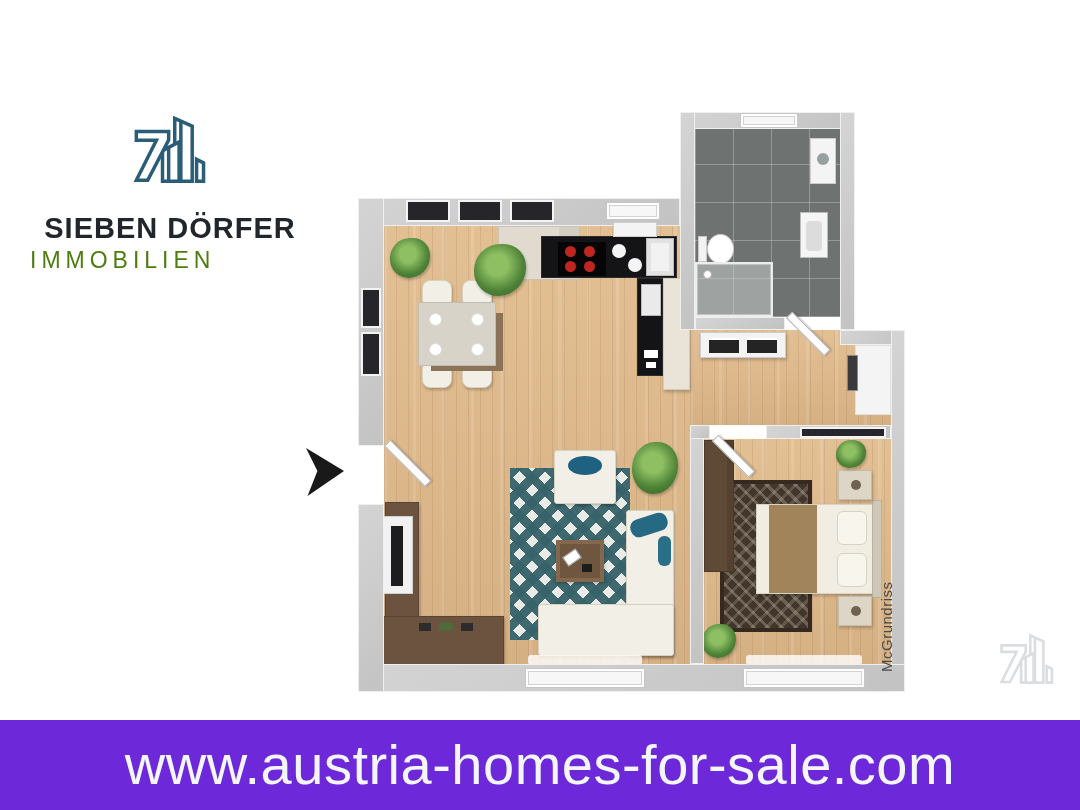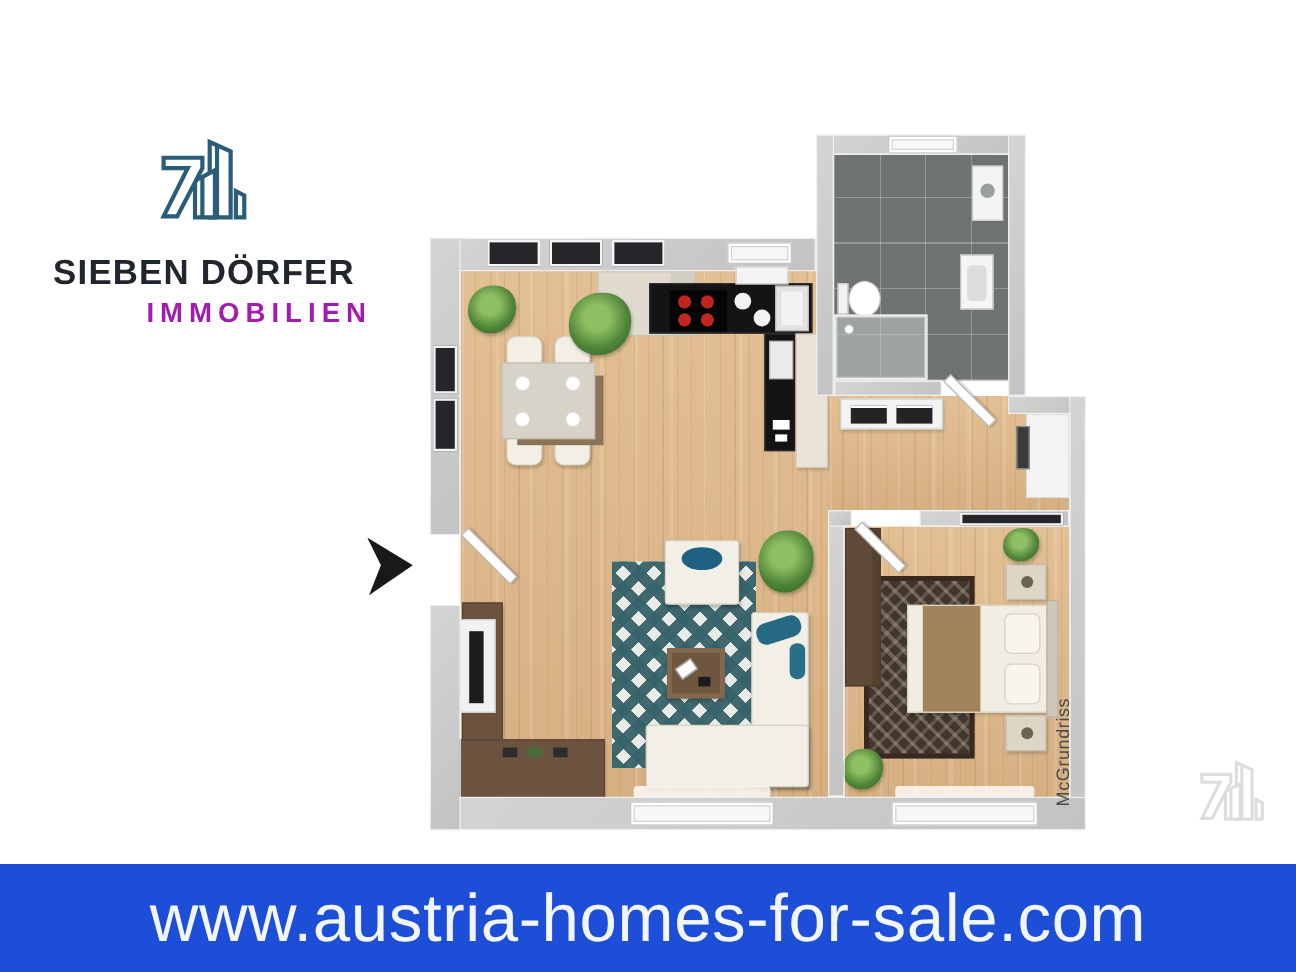--- a/index.html
+++ b/index.html
@@ -4,22 +4,22 @@
 <style>
   html,body{margin:0;padding:0;}
   body{width:1080px;height:810px;position:relative;background:#ffffff;overflow:hidden;
        font-family:"Liberation Sans",sans-serif;}
   .abs{position:absolute;box-sizing:border-box;}
 
   
   .logo-block{left:30px;top:104px;width:280px;height:180px;}
   .logo-name{left:30px;top:212px;width:280px;text-align:center;font-size:29px;font-weight:700;
              letter-spacing:1px;color:#20262c;}
-  .logo-sub{left:30px;top:247px;width:280px;text-align:right;font-size:23px;font-weight:700;
-            letter-spacing:5px;color:#a21caf;}
+  .logo-sub{left:30px;top:247px;width:280px;text-align:left;font-size:23px;font-weight:400;
+            letter-spacing:5px;color:#4d7c0f;}
 
   
   #plan{left:358px;top:112px;width:547px;height:580px;}
 
   .wall{background:linear-gradient(135deg,#d4d4d4,#c3c3c3);border:1px solid #efefef;z-index:30;}
   .wood{background-color:#ddba8e;
         background-image:
           repeating-linear-gradient(90deg,rgba(120,80,40,.12) 0 1px,rgba(0,0,0,0) 1px 12px),
           repeating-linear-gradient(90deg,rgba(255,255,255,.12) 0 3px,rgba(0,0,0,0) 3px 29px),
           linear-gradient(180deg,#e3c094,#d5b083);
@@ -49,21 +49,21 @@
               repeating-linear-gradient(45deg,rgba(214,198,177,.30) 0 3px,transparent 3px 10px),
               repeating-linear-gradient(135deg,rgba(214,198,177,.22) 0 3px,transparent 3px 10px);
             z-index:5;}
   .counter{background:#141416;border:1px solid #2c2c2e;z-index:11;}
 
   
   .arrow{left:306px;top:446px;width:38px;height:50px;background:#191919;
          clip-path:polygon(0 4%,100% 50%,4% 100%,30% 50%);z-index:50;}
   .watermark{left:878px;top:576px;height:96px;writing-mode:vertical-rl;transform:rotate(180deg);
              font-size:15px;color:#4a4a4a;letter-spacing:.5px;z-index:50;}
-  .banner{left:0;top:720px;width:1080px;height:90px;background:#1d4ed8;z-index:60;}
+  .banner{left:0;top:720px;width:1080px;height:90px;background:#6d28d9;z-index:60;}
   .banner-text{width:100%;text-align:center;line-height:90px;font-size:56px;font-weight:400;
                color:#f3f6f9;letter-spacing:0.5px;}
   .corner-logo{left:993px;top:626px;width:72px;height:74px;z-index:50;opacity:.9;}
 </style>
 </head>
 <body>
 
 <div class="abs logo-block">
   <svg class="abs" style="left:95px;top:0;width:96px;height:102px" viewBox="0 0 110 110">
     <g fill="#ffffff" stroke="#2a5d78" stroke-width="4" stroke-linejoin="miter">

